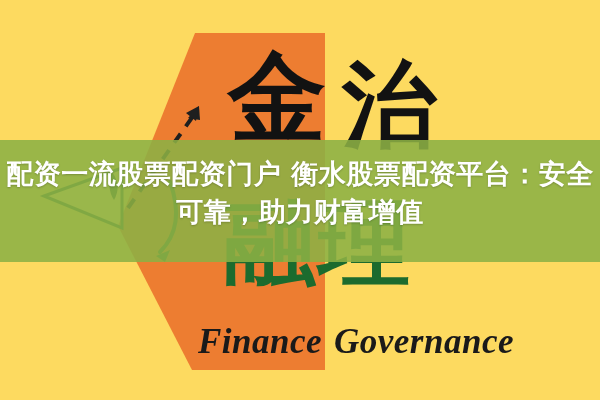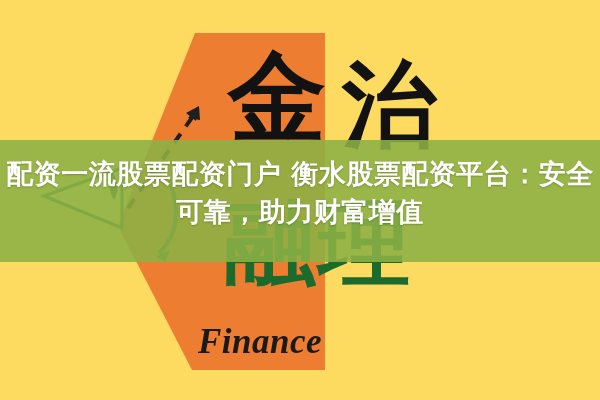--- a/index.html
+++ b/index.html
@@ -135,20 +135,21 @@
 
   <div class="layer-orange"></div>
 
   <div class="bg-char jin">金</div>
   <div class="bg-char zhi">治</div>
 
   <div class="bg-char rong">融</div>
   <div class="bg-char li">理</div>
 
   <div class="en-word finance">Finance</div>
+  <div class="en-word governance">Governance</div>
 
   <svg class="art" viewBox="0 0 600 400">
 
     <g>
       <line x1="128" y1="208" x2="196" y2="112" stroke="#1f1f1f" stroke-width="4" stroke-dasharray="11 9" stroke-linecap="butt"></line>
       <path d="M199 106 L188 118 L200 120 Z" fill="#1f1f1f"></path>
       <path d="M199 106 L196 121 L186 113 Z" fill="#1f1f1f"></path>
     </g>
 
     <g>

